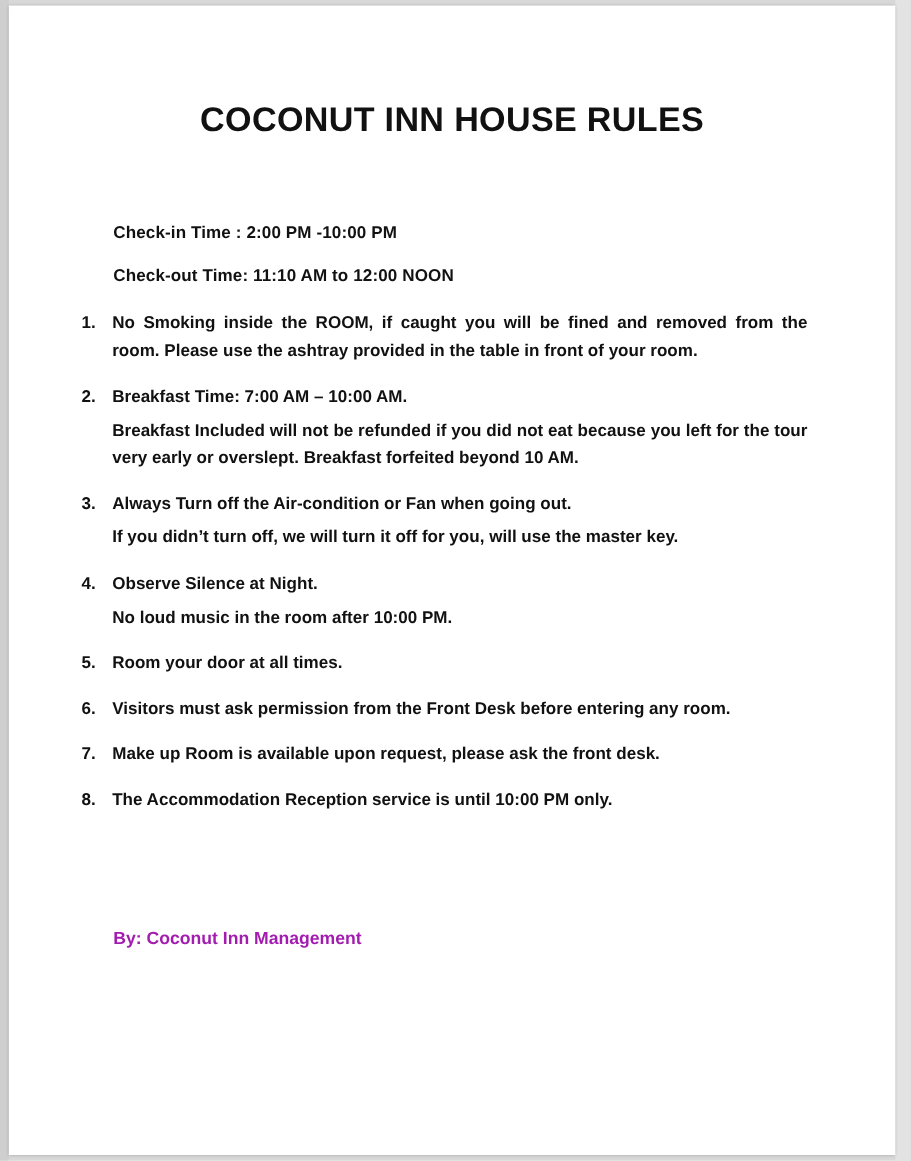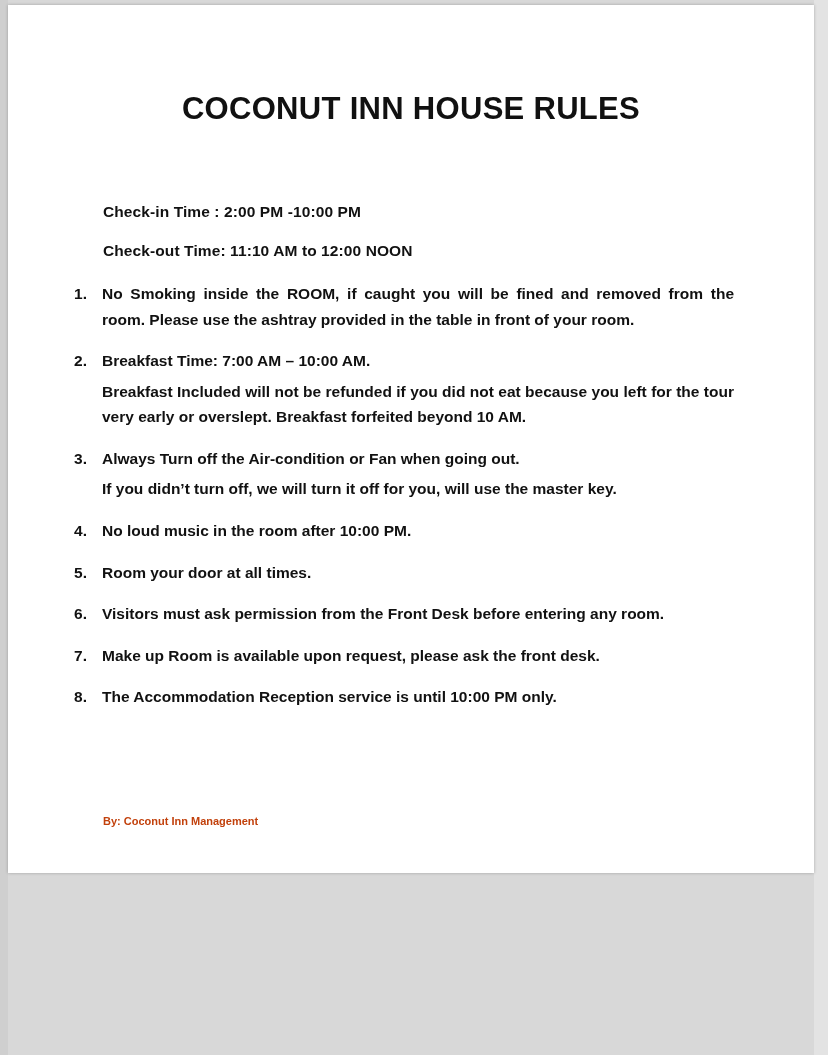--- a/index.html
+++ b/index.html
@@ -11,21 +11,21 @@
     width: 828px;
     height: 1055px;
     overflow: hidden;
     font-family: "Liberation Sans", sans-serif;
   }
   .page {
     position: absolute;
     left: 8px;
     top: 5px;
     width: 806px;
-    height: 868px;
+    height: 1045px;
     background: #ffffff;
     box-shadow: 0 0 3px rgba(0,0,0,0.25);
   }
   .doc-title {
     margin: 0;
     padding-top: 86px;
     text-align: center;
     font-size: 31px;
     font-weight: bold;
     letter-spacing: 0.3px;
@@ -75,23 +75,23 @@
   }
   ol.rules > li .extra {
     display: block;
     margin-top: 5px;
     text-align: justify;
     text-justify: inter-word;
   }
   .signature {
     margin-top: 105px;
     padding-left: 95px;
-    font-size: 11px;
+    font-size: 16px;
     font-weight: bold;
-    color: #c2410c;
+    color: #a21caf;
   }
   .edge-left {
     position: absolute;
     left: 0;
     top: 0;
     width: 8px;
     height: 1055px;
     background: #cfcfcf;
   }
   .edge-right {
@@ -124,20 +124,21 @@
     </li>
     <li>
       <span class="primary">Breakfast Time: 7:00 AM – 10:00 AM.</span>
       <span class="extra">Breakfast Included will not be refunded if you did not eat because you left for the tour very early or overslept. Breakfast forfeited beyond 10 AM.</span>
     </li>
     <li>
       <span class="primary">Always Turn off the Air-condition or Fan when going out.</span>
       <span class="extra">If you didn’t turn off, we will turn it off for you, will use the master key.</span>
     </li>
     <li>
+      <span class="primary">Observe Silence at Night.</span>
       <span class="extra">No loud music in the room after 10:00 PM.</span>
     </li>
     <li>
       <span class="primary">Room your door at all times.</span>
     </li>
     <li>
       <span class="primary">Visitors must ask permission from the Front Desk before entering any room.</span>
     </li>
     <li>
       <span class="primary">Make up Room is available upon request, please ask the front desk.</span>

